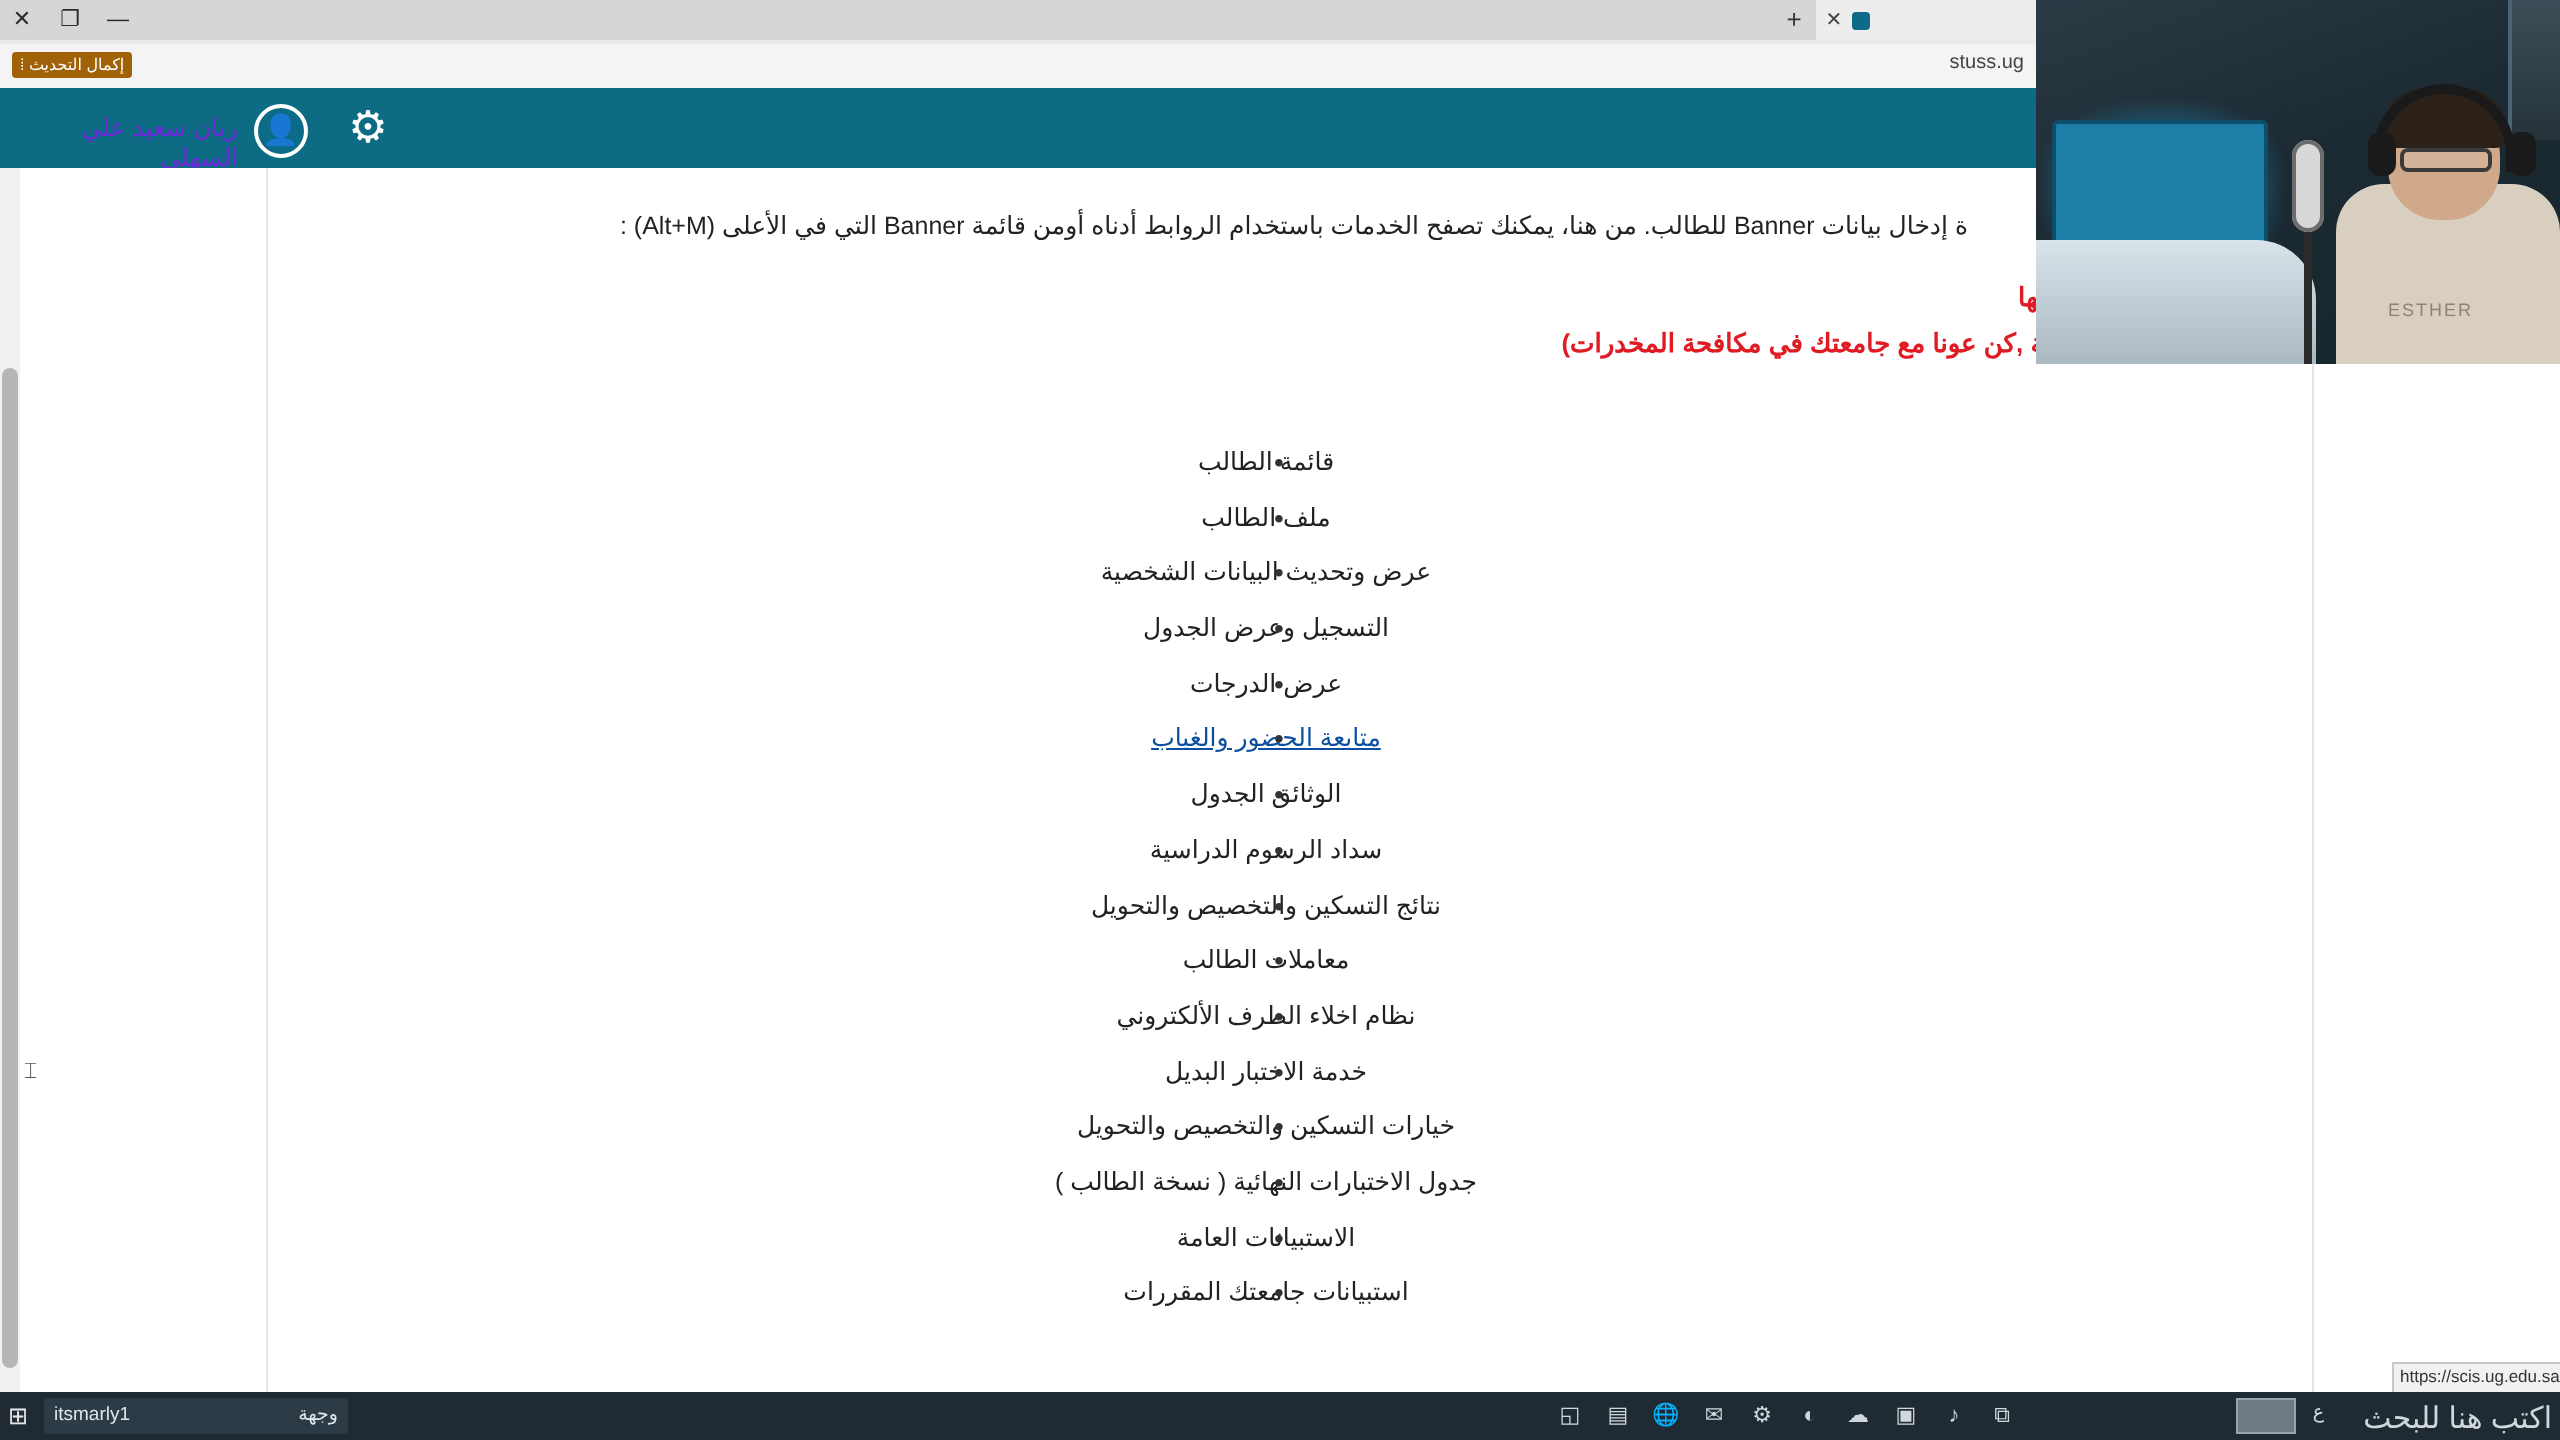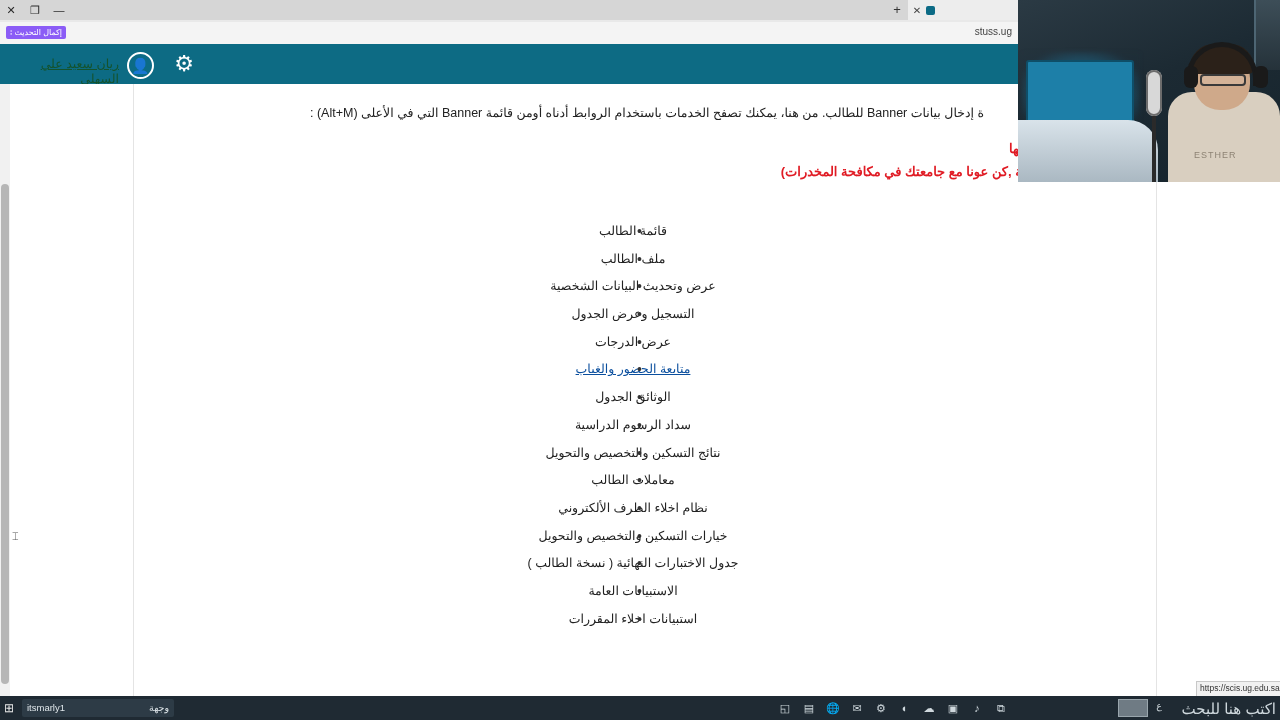--- a/index.html
+++ b/index.html
@@ -172,24 +172,23 @@
     color: #ffffff;
     font-size: 15px;
     line-height: 24px;
     text-align: center;
   }
   .user-name {
     position: absolute;
     left: 4px; top: 56px;
     width: 115px;
     font-size: 12.5px;
-    color: #14532d;
+    color: #6d28d9;
     text-align: right;
     direction: rtl;
-    text-decoration: underline;
   }
 
   
   .page {
     position: absolute;
     top: 84px; left: 0;
     width: 1280px;
     height: 612px;
     background: #fca5a5;
     overflow: hidden;
@@ -493,21 +492,21 @@
     line-height: 13px;
     color: #333;
     padding: 0 3px;
     direction: ltr;
     white-space: nowrap;
   }
   .update-pill {
     position: absolute;
     left: 6px; top: 26px;
     height: 13px;
-    background: #8b5cf6;
+    background: #a16207;
     color: #fff;
     font-size: 8px;
     line-height: 13px;
     border-radius: 2px;
     padding: 0 4px;
     direction: rtl;
   }
 </style>
 </head>
 <body>
@@ -565,24 +564,25 @@
           <li class="link-item"><span class="bullet"></span><a href="#">ملف الطالب</a></li>
           <li class="link-item"><span class="bullet"></span><a href="#">عرض وتحديث البيانات الشخصية</a></li>
           <li class="link-item"><span class="bullet"></span><a href="#">التسجيل وعرض الجدول</a></li>
           <li class="link-item"><span class="bullet"></span><a href="#">عرض الدرجات</a></li>
           <li class="link-item link-active"><span class="bullet"></span><a href="#">متابعة الحضور والغياب</a></li>
           <li class="link-item"><span class="bullet"></span><a href="#">الوثائق الجدول</a></li>
           <li class="link-item"><span class="bullet"></span><a href="#">سداد الرسوم الدراسية</a></li>
           <li class="link-item"><span class="bullet"></span><a href="#">نتائج التسكين والتخصيص والتحويل</a></li>
           <li class="link-item"><span class="bullet"></span><a href="#">معاملات الطالب</a></li>
           <li class="link-item"><span class="bullet"></span><a href="#">نظام اخلاء الطرف الألكتروني</a></li>
+          <li class="link-item"><span class="bullet"></span><a href="#">خدمة الاختبار البديل</a></li>
           <li class="link-item"><span class="bullet"></span><a href="#">خيارات التسكين والتخصيص والتحويل</a></li>
           <li class="link-item"><span class="bullet"></span><a href="#">جدول الاختبارات النهائية ( نسخة الطالب )</a></li>
           <li class="link-item"><span class="bullet"></span><a href="#">الاستبيانات العامة</a></li>
-          <li class="link-item"><span class="bullet"></span><a href="#">استبيانات اخلاء المقررات</a></li>
+          <li class="link-item"><span class="bullet"></span><a href="#">استبيانات جامعتك المقررات</a></li>
         </ul>
     </div>
   </div>
 
   <div class="vscroll-outer">
     <div class="vscroll-thumb"></div>
   </div>
   <div class="cursor-mark">⌶</div>
 
   <div class="webcam">

